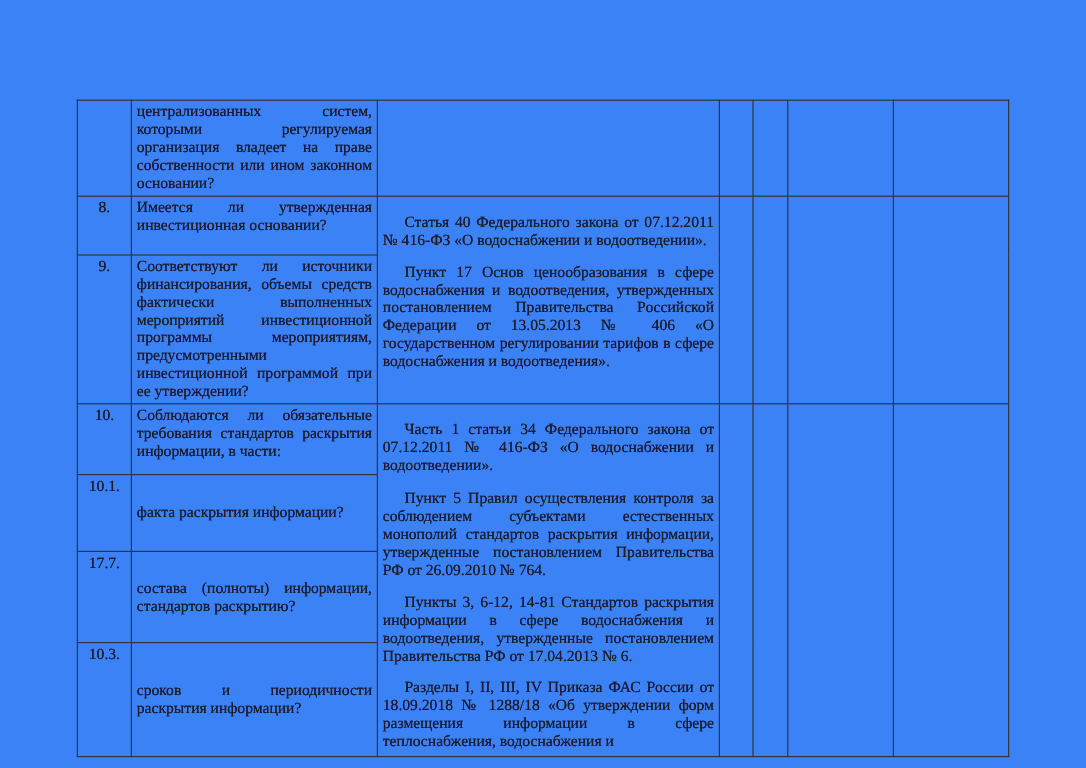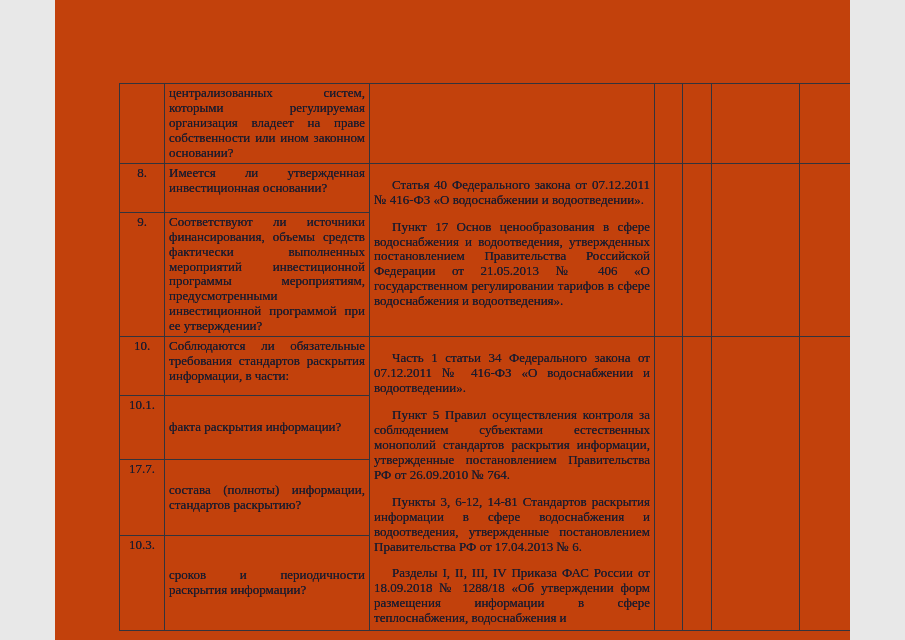--- a/index.html
+++ b/index.html
@@ -3,23 +3,23 @@
 <meta charset="utf-8">
 <style>
   * { box-sizing: border-box; }
   html, body { margin: 0; padding: 0; }
   body {
     background: #e8e8e8;
     font-family: "Liberation Serif", "DejaVu Serif", serif;
   }
   .page {
     position: relative;
-    width: 795px;
+    width: 905px;
     height: 640px;
-    background: #c2410c;
+    background: #3b82f6;
     overflow: hidden;
     margin: 0 auto;
   }
   table.checklist {
     position: absolute;
     left: 64px;
     top: 83px;
     width: 776px;
     border-collapse: collapse;
     table-layout: fixed;
@@ -95,21 +95,21 @@
         <td class="blank"></td>
         <td class="blank"></td>
         <td class="blank"></td>
       </tr>
 
       <tr class="r8">
         <td class="num">8.</td>
         <td class="q top">Имеется ли утвержденная инвестиционная основании?</td>
         <td class="ref" rowspan="2">
           <p class="rp">Статья 40 Федерального закона от 07.12.2011 № 416-ФЗ «О водоснабжении и водоотведении».</p>
-          <p class="rp">Пункт 17 Основ ценообразования в сфере водоснабжения и водоотведения, утвержденных постановлением Правительства Российской Федерации от 21.05.2013 № 406 «О государственном регулировании тарифов в сфере водоснабжения и водоотведения».</p>
+          <p class="rp">Пункт 17 Основ ценообразования в сфере водоснабжения и водоотведения, утвержденных постановлением Правительства Российской Федерации от 13.05.2013 № 406 «О государственном регулировании тарифов в сфере водоснабжения и водоотведения».</p>
         </td>
         <td class="blank" rowspan="2"></td>
         <td class="blank" rowspan="2"></td>
         <td class="blank" rowspan="2"></td>
         <td class="blank" rowspan="2"></td>
       </tr>
 
       <tr class="r9">
         <td class="num">9.</td>
         <td class="q top">Соответствуют ли источники финансирования, объемы средств фактически выполненных мероприятий инвестиционной программы мероприятиям, предусмотренными инвестиционной программой при ее утверждении?</td>

